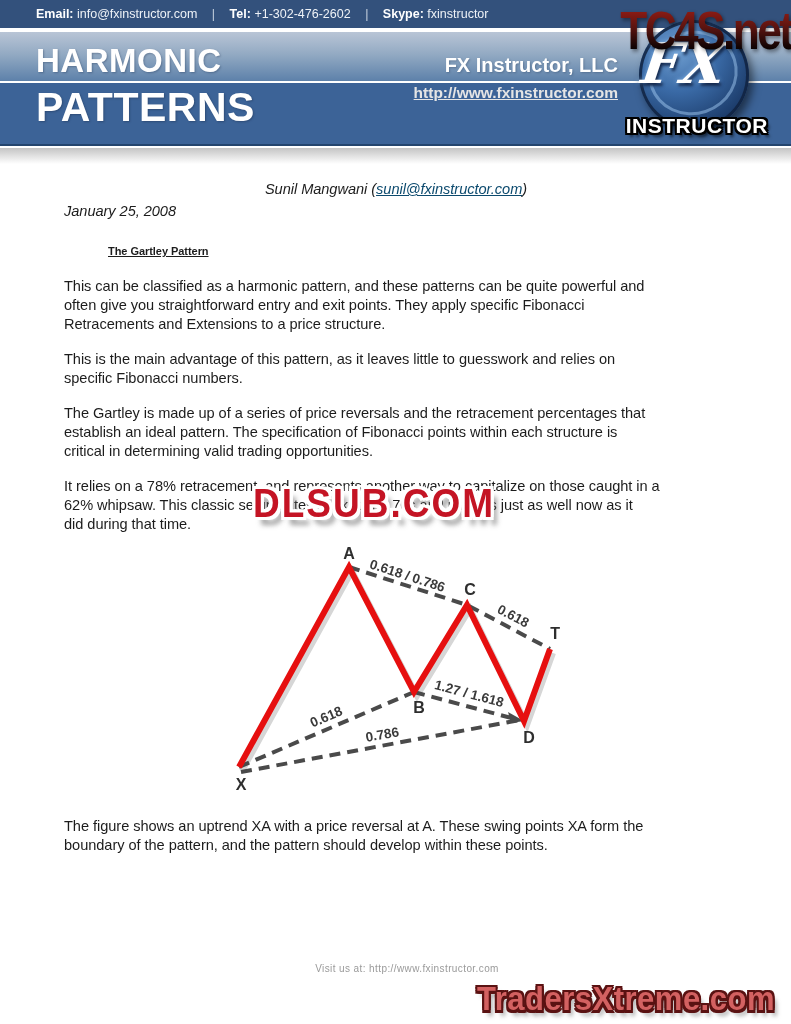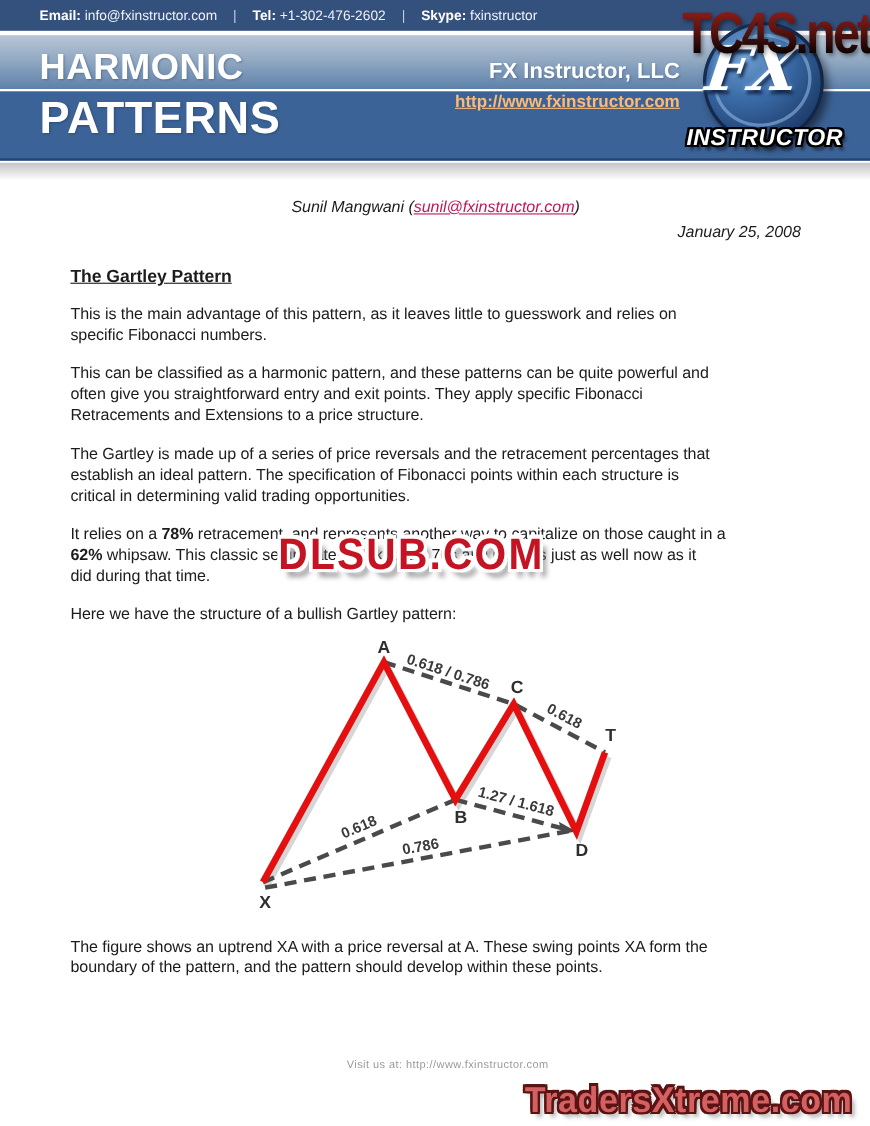--- a/index.html
+++ b/index.html
@@ -38,21 +38,21 @@
   }
   .doc-title2 {
     position:absolute; left:36px; top:1px; color:#fff; font-weight:bold;
     font-size:41px; letter-spacing:0.5px; text-shadow:1px 1px 2px rgba(20,35,60,.35);
   }
   .company {
     position:absolute; right:173px; top:22px; color:#fff; font-weight:bold;
     font-size:20px; text-shadow:1px 1px 2px rgba(30,50,80,.3); white-space:nowrap;
   }
   .site-url {
-    position:absolute; right:173px; top:1px; color:#fdba74; font-weight:bold;
+    position:absolute; right:173px; top:1px; color:#e5e5e5; font-weight:bold;
     font-size:15.5px; text-decoration:underline; white-space:nowrap;
   }
 
   
   .logo { position:absolute; top:16px; right:28px; width:134px; height:122px; z-index:2; }
   .logo-circle {
     position:absolute; left:10px; top:4px; width:110px; height:110px; border-radius:50%;
     background:radial-gradient(circle at 35% 28%, #6f9ed0 0%, #3a6aa6 38%, #1b3a68 78%, #0e2344 100%);
     box-shadow:4px 5px 8px rgba(0,0,0,.5), inset 0 0 0 3px rgba(16,34,64,.85);
   }
@@ -60,22 +60,22 @@
     position:absolute; left:9px; top:11px; width:90px; height:84px; border-radius:50%;
     border:3px solid rgba(160,200,240,.5); transform:rotate(-18deg);
   }
   .logo-fx {
     position:absolute; left:0; top:14px; width:110px; text-align:center;
     font-family:"DejaVu Serif", serif; font-style:italic; font-weight:bold;
     font-size:56px; color:#fff; transform:skewX(-8deg);
     text-shadow:2px 3px 3px #14294e, 0 0 5px rgba(140,190,240,.8);
   }
   .logo-instructor {
-    position:absolute; bottom:0; left:-5px; width:144px; text-align:left;
-    font-style:italic; font-weight:bold; font-size:21px; color:#fff; letter-spacing:0.5px;
+    position:absolute; bottom:0; left:-5px; width:144px; text-align:right;
+    font-weight:bold; font-size:21px; color:#fff; letter-spacing:0.5px;
     text-shadow:-2px -2px 0 #000, 2px -2px 0 #000, -2px 2px 0 #000, 2px 2px 0 #000,
                 -2px 0 0 #000, 2px 0 0 #000, 0 -2px 0 #000, 0 2px 0 #000, 3px 4px 3px rgba(0,0,0,.6);
   }
 
   
   .wm-top {
     position:absolute; top:0px; right:0px; z-index:3;
     font-weight:bold; font-size:52px; letter-spacing:-3px;
     transform:scale(0.85,1.02); transform-origin:top right;
     background:linear-gradient(#9a1d15 10%, #5a1410 45%, #000 85%);
@@ -101,25 +101,25 @@
       -2px 0 0 #5a1212, 2px 0 0 #5a1212, 0 -2px 0 #5a1212, 0 2px 0 #5a1212,
       4px 5px 4px rgba(150,150,150,.8);
   }
 
   
   .content {
     position:absolute; top:146px; left:64px; width:705px;
     font-size:14.6px; line-height:19px; color:#1c1c1c; letter-spacing:-0.05px;
   }
   .byline { margin-top:34px; text-align:center; font-style:italic; width:664px; }
-  .byline a { color:#be185d; text-decoration:underline; }
-  .date-line { text-align:right; font-style:italic; width:664px; margin-top:3px; }
-  .heading { margin-top:21px; font-weight:bold; text-decoration:underline; font-size:16px; }
+  .byline a { color:#0c4a6e; text-decoration:underline; }
+  .date-line { text-align:left; font-style:italic; width:664px; margin-top:3px; }
+  .heading { margin-top:21px; font-weight:bold; text-decoration:underline; font-size:11px;margin-left:44px; }
   .content p { margin-top:16px; white-space:pre-line; }
-  .content p b { font-weight:bold; }
+  .content p b { font-weight:normal; }
 
   .figure-wrap { margin:9px 0 0 151px; width:360px; height:258px; }
   .figure-wrap svg { display:block; }
 
   .footer-note {
     position:absolute; top:963px; left:0; width:791px; text-align:center;
     font-size:10px; color:#9a9a9a; letter-spacing:0.4px;padding-left:23px;
   }
 </style>
 </head>
@@ -157,32 +157,31 @@
   </div>
 
   <div class="wm-top">TC4S.net</div>
 
   <div class="content">
     <div class="byline"><span>Sunil Mangwani (</span><a href="#">sunil@fxinstructor.com</a><span>)</span></div>
     <div class="date-line">January 25, 2008</div>
 
     <div class="heading">The Gartley Pattern</div>
 
-    <p>This is the main advantage of this pattern, as it leaves little to guesswork and relies on
-specific Fibonacci numbers.</p>
     <p>This can be classified as a harmonic pattern, and these patterns can be quite powerful and
 often give you straightforward entry and exit points. They apply specific Fibonacci
 Retracements and Extensions to a price structure.</p>
+    <p>This is the main advantage of this pattern, as it leaves little to guesswork and relies on
+specific Fibonacci numbers.</p>
     <p>The Gartley is made up of a series of price reversals and the retracement percentages that
 establish an ideal pattern. The specification of Fibonacci points within each structure is
 critical in determining valid trading opportunities.</p>
     <p><span>It relies on a </span><b>78%</b><span> retracement, and represents another way to capitalize on those caught in a
 </span><b>62%</b><span> whipsaw. This classic setup dates back to the 70s and it works just as well now as it
 did during that time.</span></p>
-    <p>Here we have the structure of a bullish Gartley pattern:</p>
 
     <div class="figure-wrap">
       <svg width="360" height="258" viewBox="0 0 360 258">
 
         <polyline points="27,228 137,28 202,153 255,66 312,182 338,110" fill="none" stroke="#d6d6d6" stroke-width="6"></polyline>
 
         <polyline points="134,24 252,62 335,106" fill="none" stroke="#4a4a4a" stroke-width="4" stroke-dasharray="11 7"></polyline>
         <line x1="24" y1="224" x2="199" y2="149" stroke="#4a4a4a" stroke-width="4" stroke-dasharray="11 7"></line>
         <line x1="26" y1="229" x2="305" y2="177" stroke="#4a4a4a" stroke-width="4" stroke-dasharray="11 7"></line>
         <line x1="199" y1="149" x2="300" y2="176" stroke="#4a4a4a" stroke-width="4" stroke-dasharray="11 7"></line>

